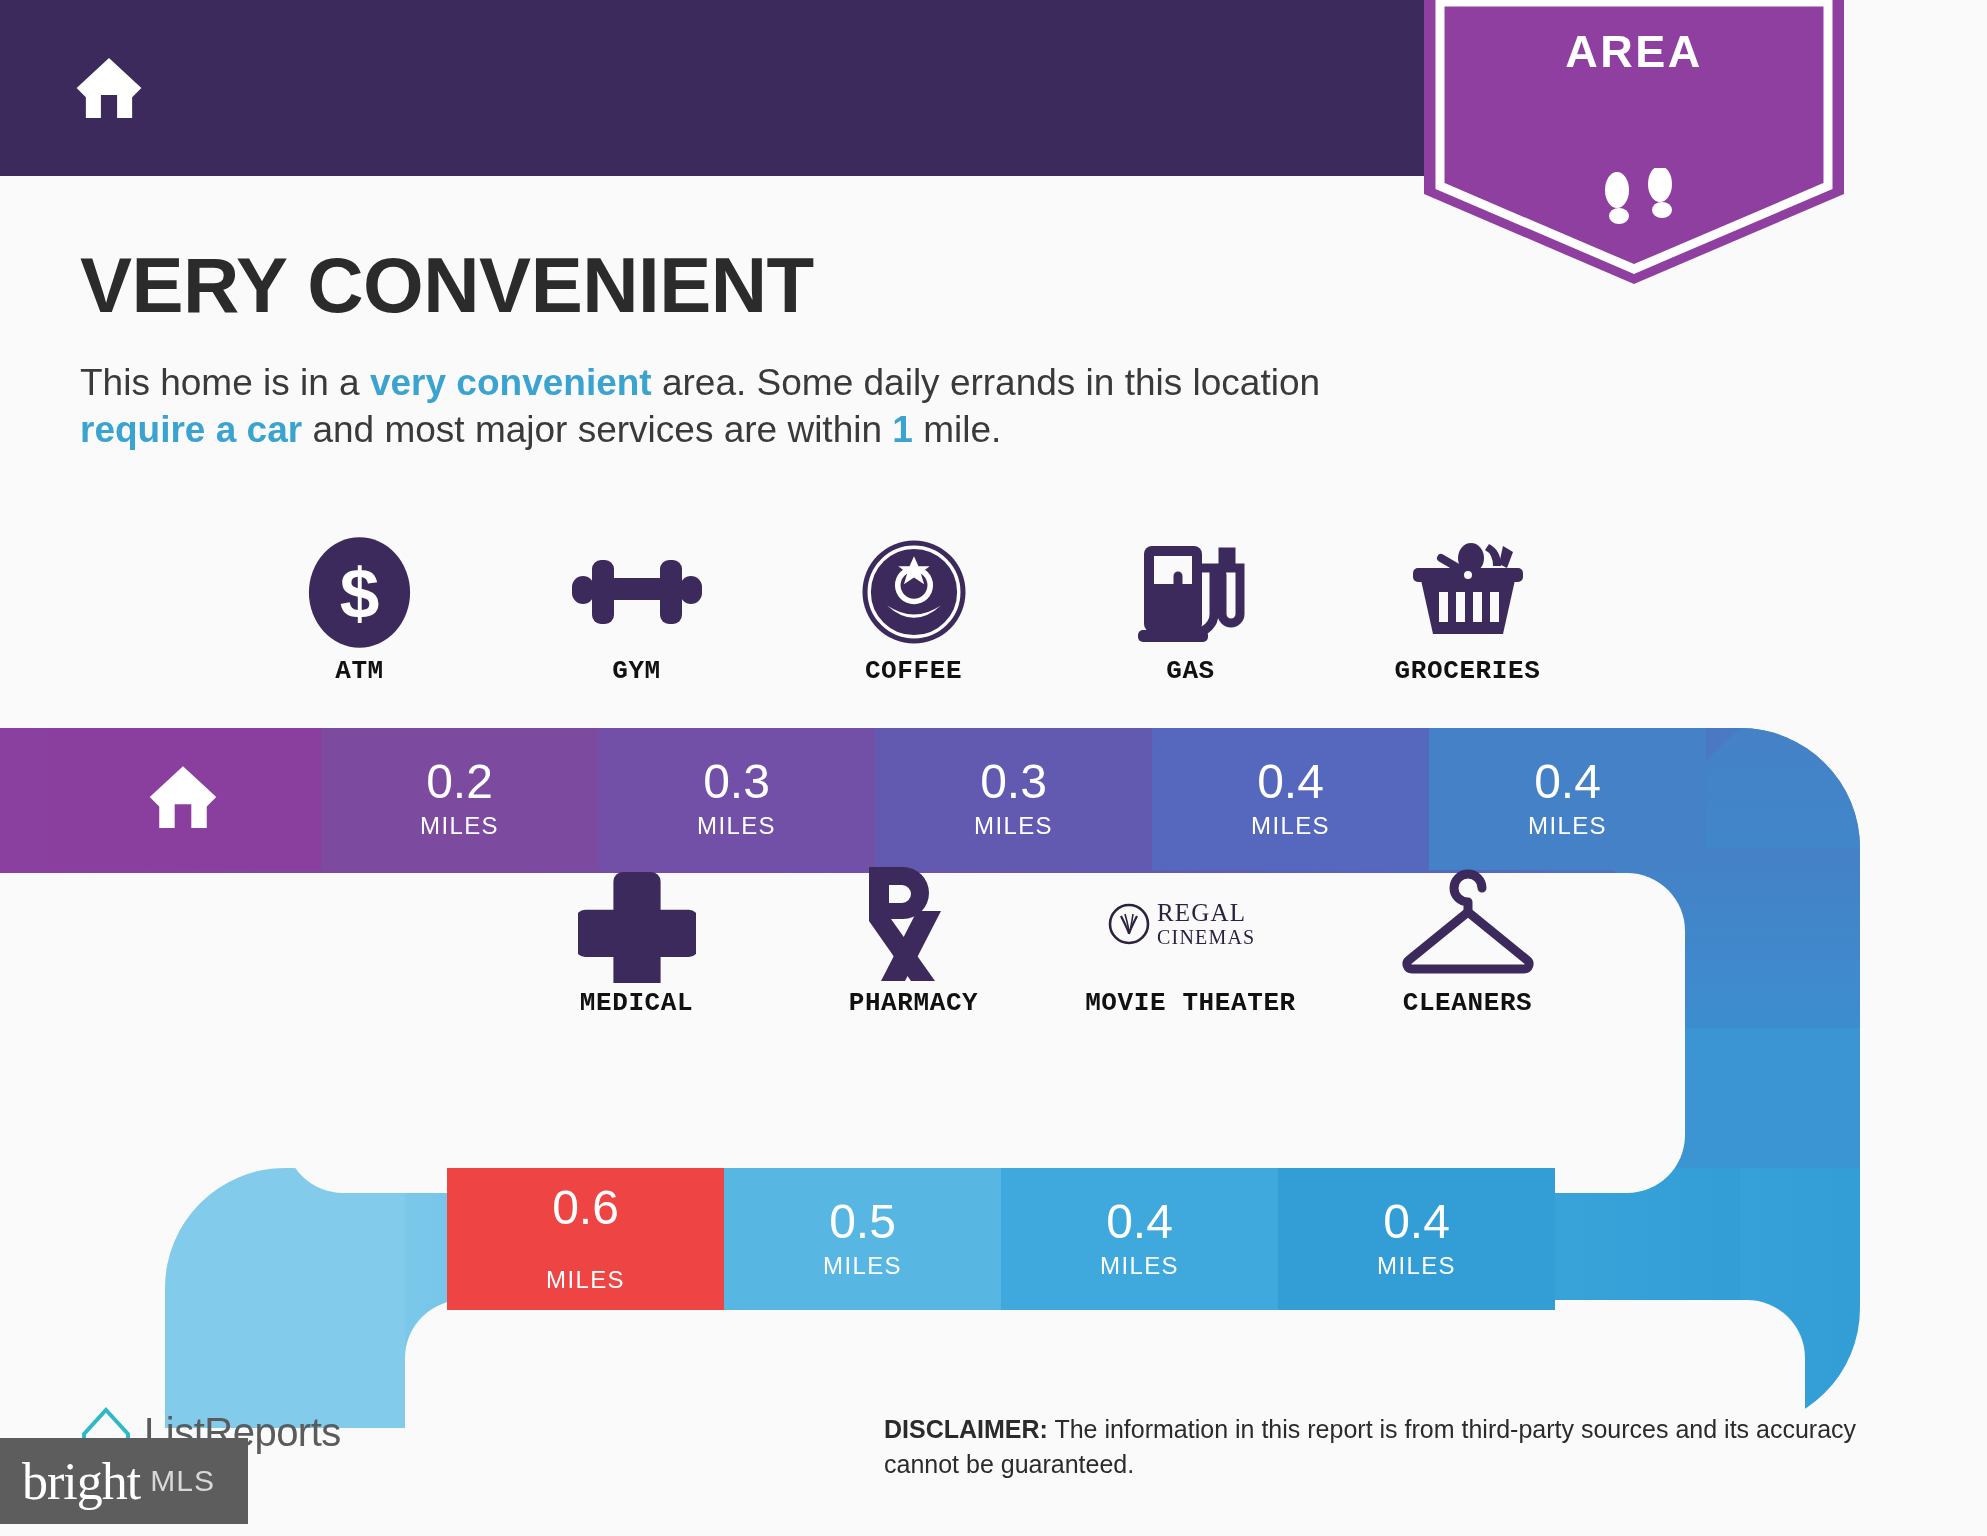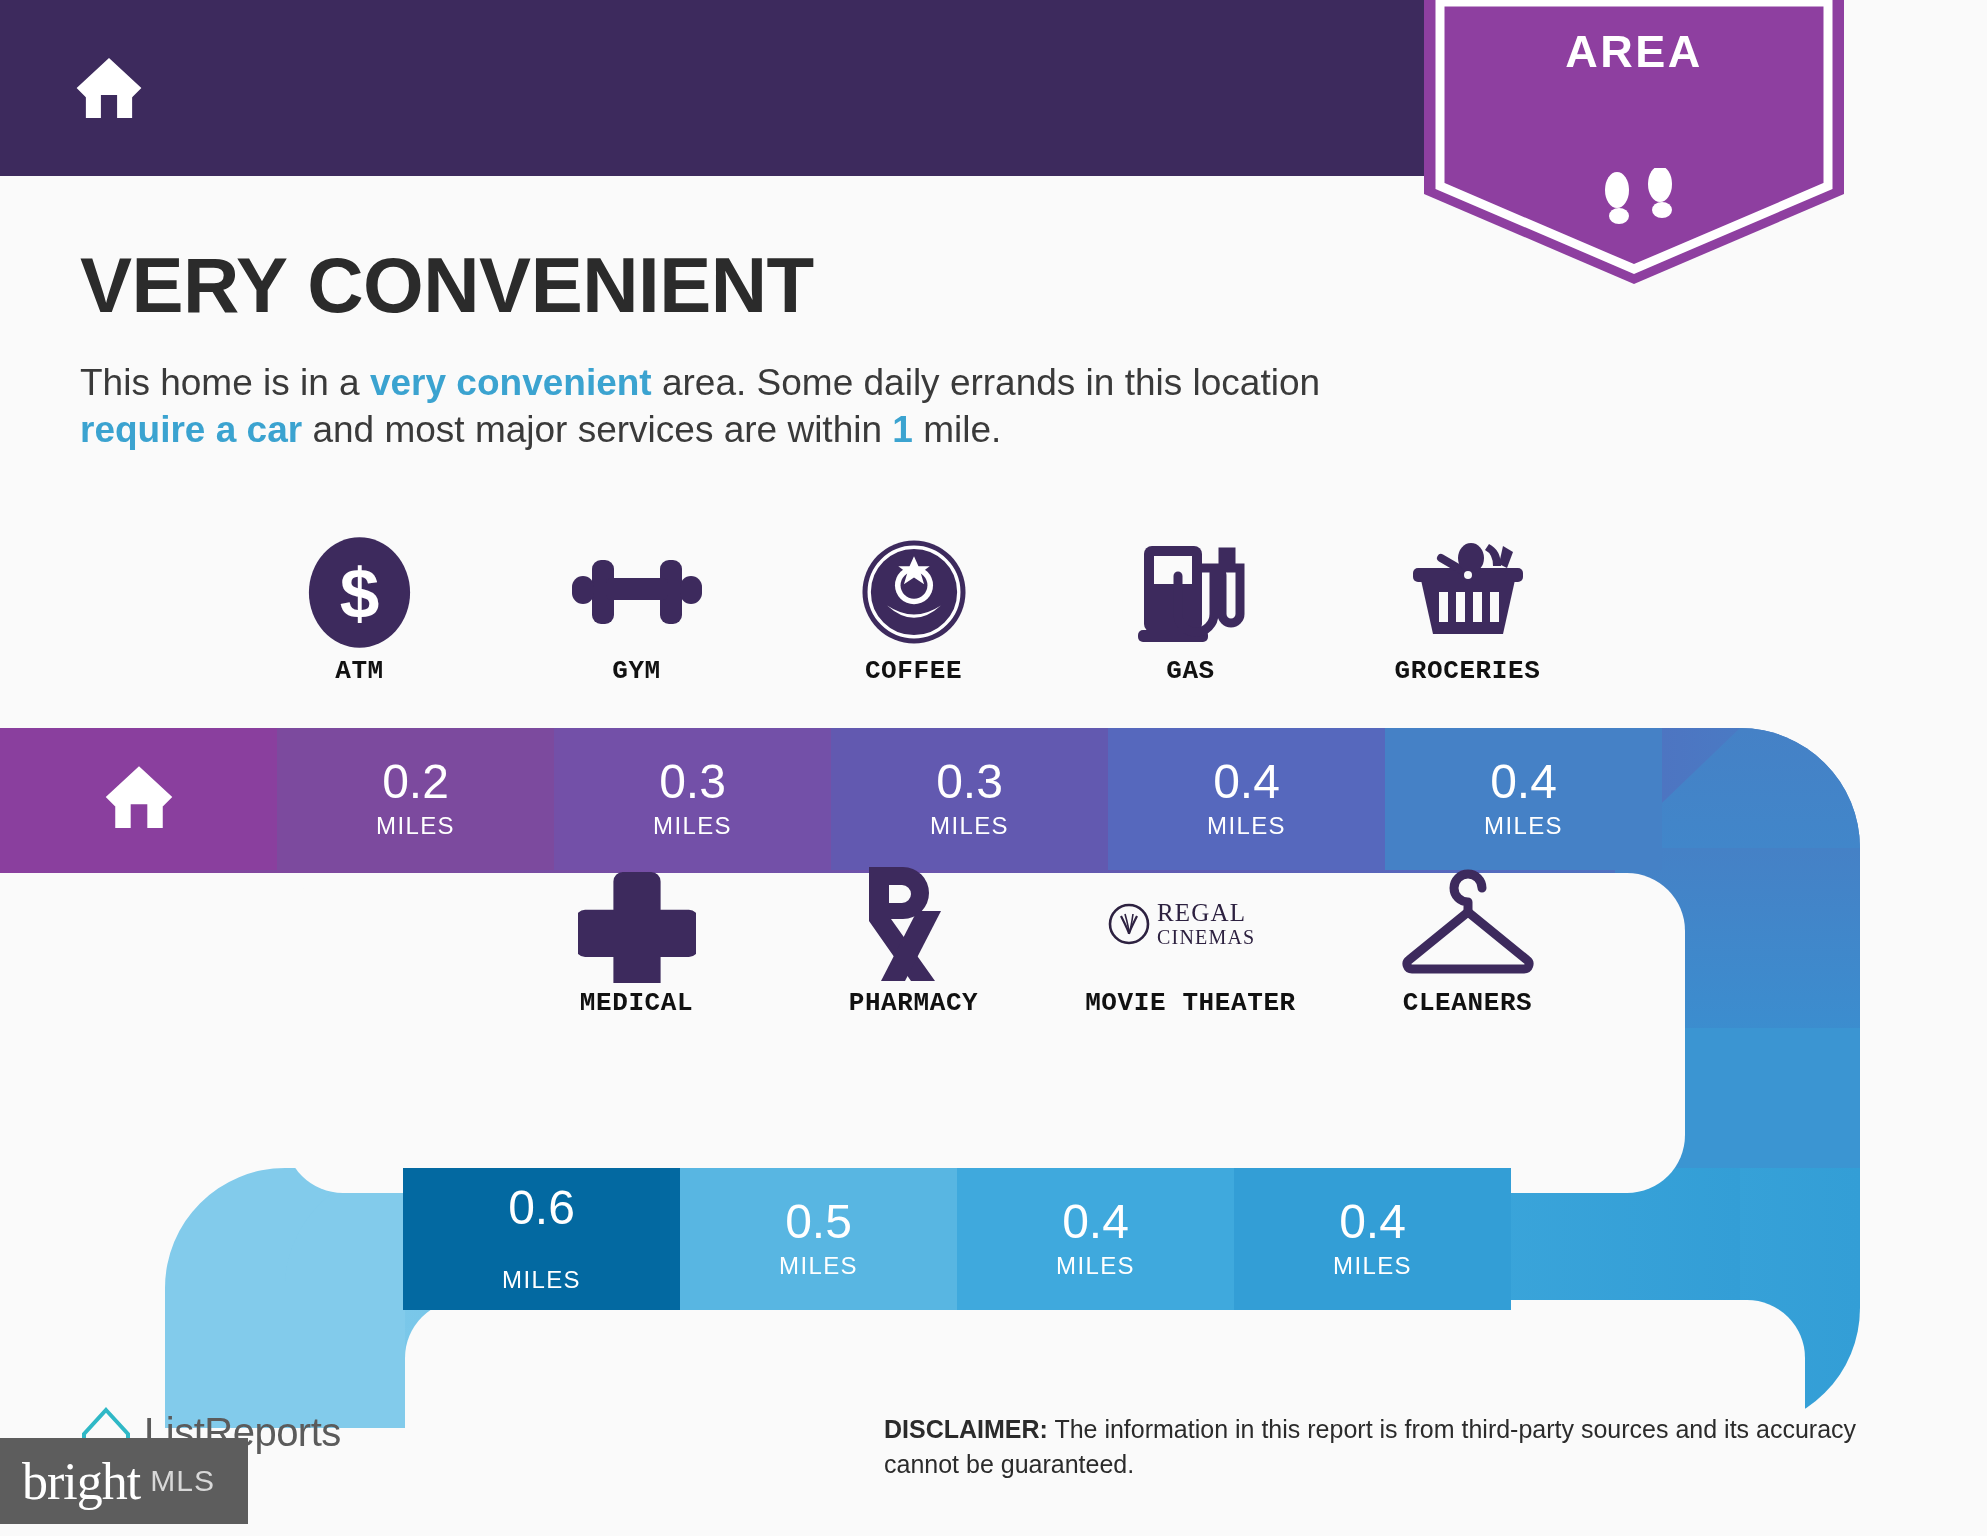--- a/index.html
+++ b/index.html
@@ -83,21 +83,21 @@
   .icon-art { height: 128px; display: flex; align-items: center; justify-content: center; }
   .icon-label {
     margin-top: 0;
     font-size: 26px; font-weight: 700;
     color: #111;
     letter-spacing: 0.6px;
     white-space: nowrap;
     font-family: Liberation Mono, monospace;
   }
 
-  .dist-row { position: absolute; display: flex; }
+  .dist-row { position: absolute; display: flex; padding-left: 44px; }
   .dist-cell {
     width: 277px; height: 142px;
     display: flex; flex-direction: column;
     align-items: center; justify-content: center;
     color: #fff;
   }
   .dist-num { font-size: 48px; line-height: 1; font-weight: 400; }
   .dist-unit { font-size: 24px; letter-spacing: 1.4px; margin-top: 6px; font-weight: 400; }
   .dist-home { width: 277px; height: 142px; display:flex; align-items:center; justify-content:center; }
 
@@ -364,21 +364,21 @@
             <path d="M75 44 V34 a14 14 0 1 1 14 -14"></path>
             <path d="M75 44 L16 92 a5 5 0 0 0 3 9 h112 a5 5 0 0 0 3 -9 Z"></path>
           </g>
         </svg>
       </div>
       <div class="icon-label">CLEANERS</div>
     </div>
   </div>
 
   <div class="dist-row" style="left:403px; top:1168px;">
-    <div class="dist-cell" style="background:#0369a1;gap:28px;">
+    <div class="dist-cell" style="background:#ef4444;gap:28px;">
       <div class="dist-num">0.6</div>
       <div class="dist-unit">MILES</div>
     </div>
     <div class="dist-cell" style="background:#58b6e2;">
       <div class="dist-num">0.5</div>
       <div class="dist-unit">MILES</div>
     </div>
     <div class="dist-cell" style="background:#3fa9dd;">
       <div class="dist-num">0.4</div>
       <div class="dist-unit">MILES</div>

